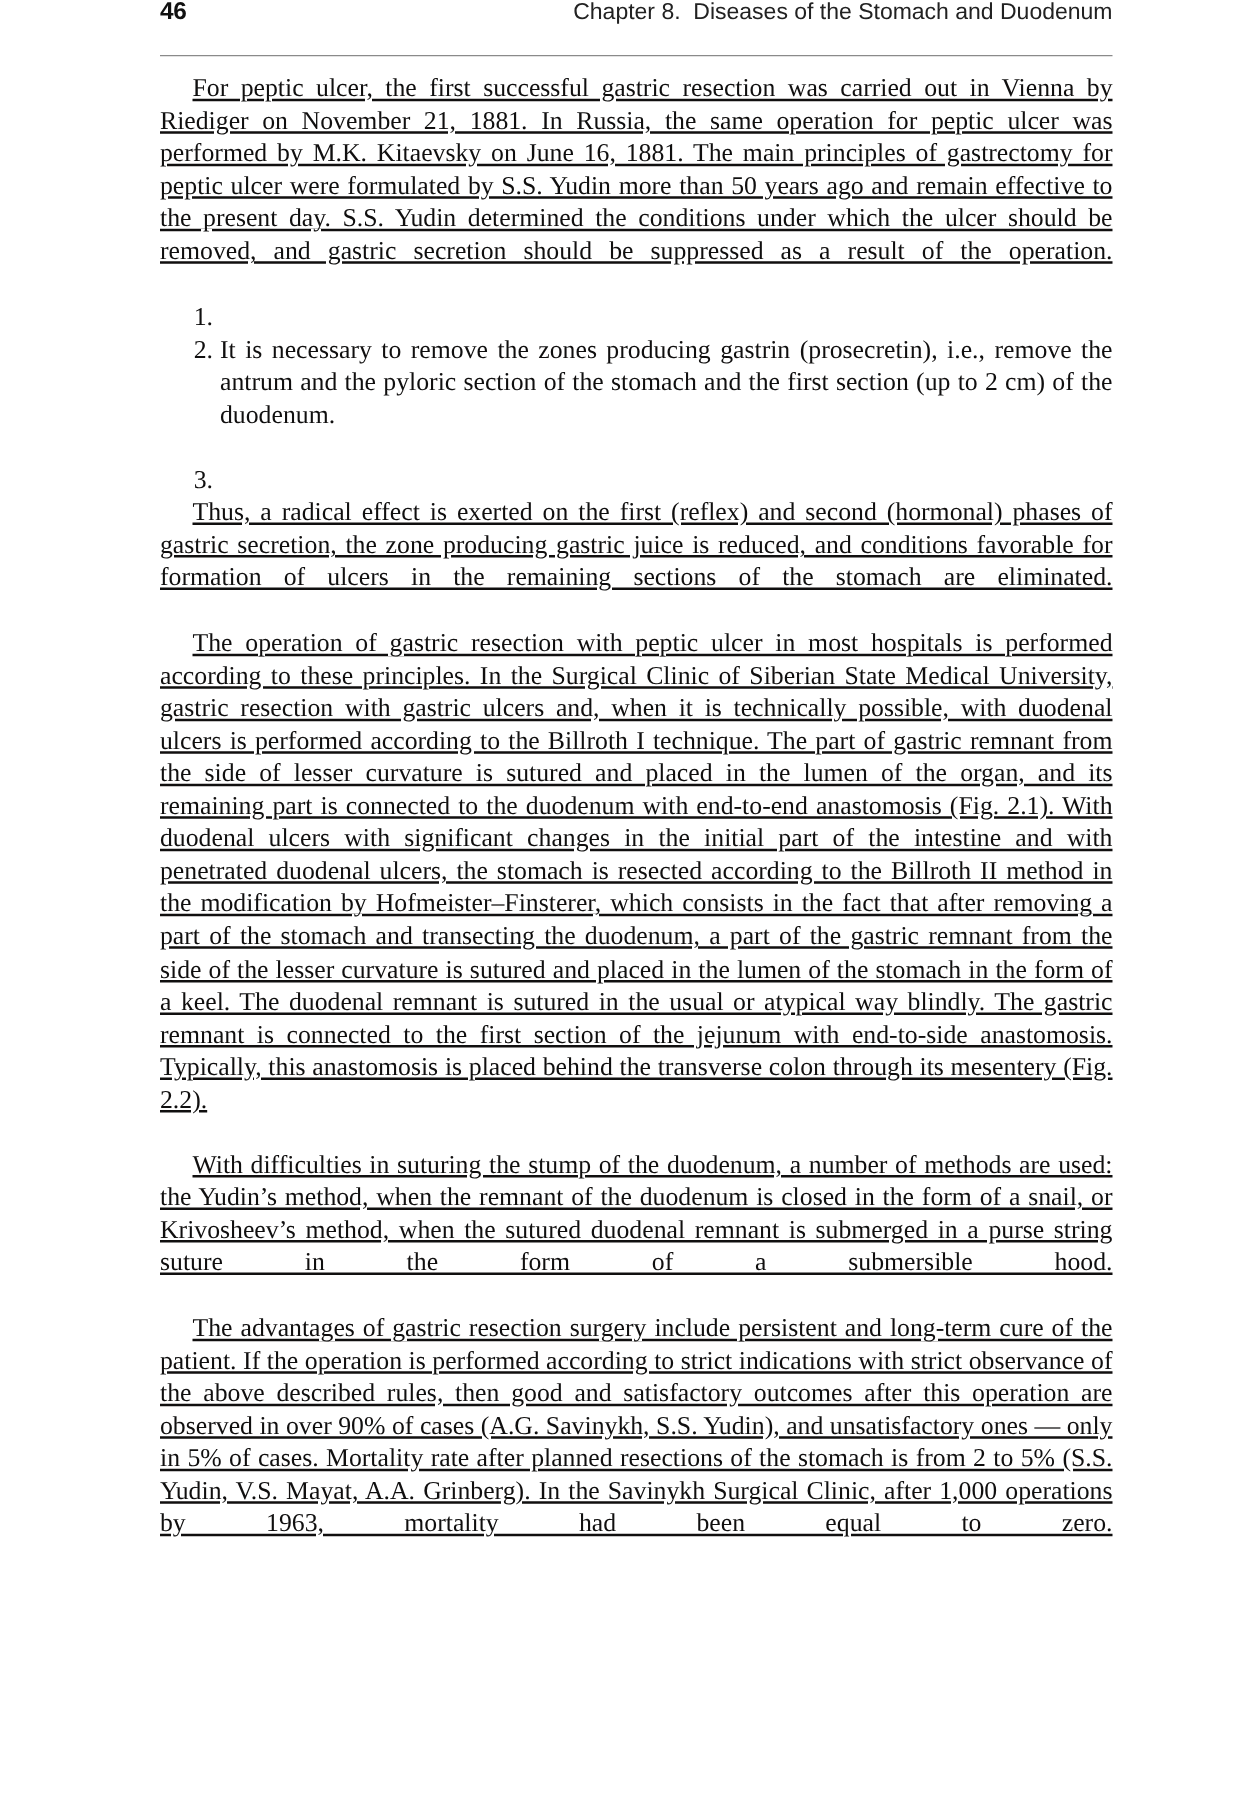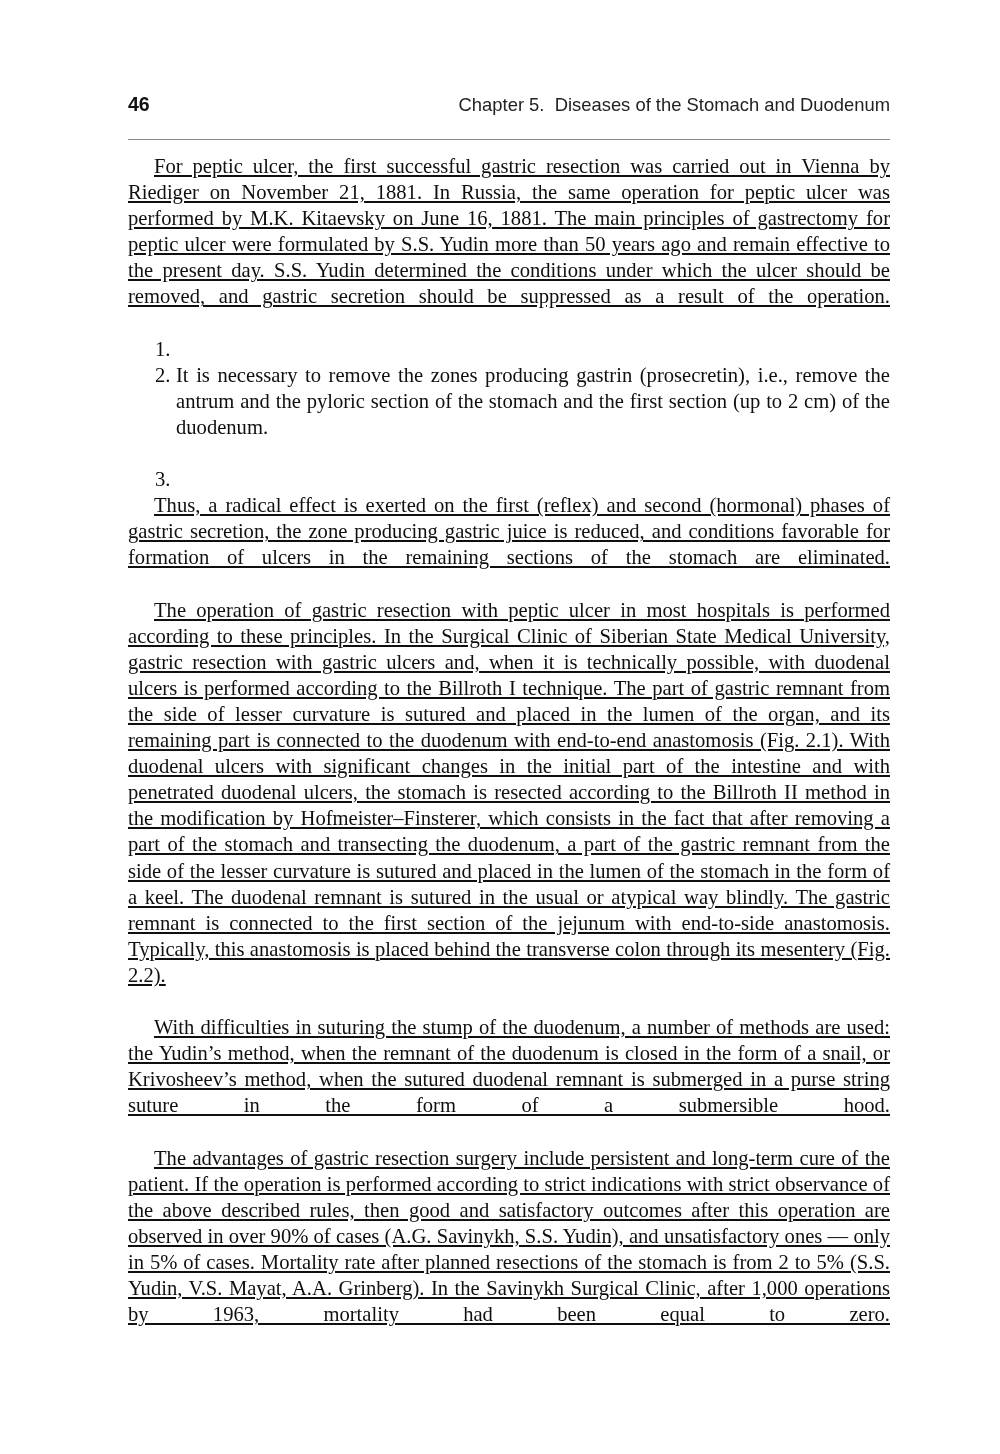--- a/index.html
+++ b/index.html
@@ -23,21 +23,20 @@
     top: 0;
     width: 762px;
   }
 
   
   .running-head {
     display: flex;
     align-items: baseline;
     justify-content: space-between;
     height: 38px;
-    padding-top: 95px;
     box-sizing: content-box;
   }
   .folio {
     font-family: "Liberation Sans", "DejaVu Sans", sans-serif;
     font-size: 19.5px;
     font-weight: bold;
     letter-spacing: -0.2px;
     color: #111;
     line-height: 1;
   }
@@ -106,21 +105,21 @@
     line-height: 26.1px;
   }
 </style>
 </head>
 <body>
 
 <div class="page">
 
   <div class="running-head">
     <div class="folio">46</div>
-    <div class="chapter-title">Chapter 5.  Diseases of the Stomach and Duodenum</div>
+    <div class="chapter-title">Chapter 8.  Diseases of the Stomach and Duodenum</div>
   </div>
   <div class="head-rule"></div>
 
   <div class="body-text">
 
     <p>For peptic ulcer, the first successful gastric resection was carried out in Vienna by Riediger on November 21, 1881. In Russia, the same operation for peptic ulcer was performed by M.K. Kitaevsky on June 16, 1881. The main principles of gastrectomy for peptic ulcer were formulated by S.S. Yudin more than 50 years ago and remain effective to the present day. S.S. Yudin determined the conditions under which the ulcer should be removed, and gastric secretion should be suppressed as a result of the operation.</p>
 
     <ol class="num-list">
       <li>
         <span class="marker">1.</span>

